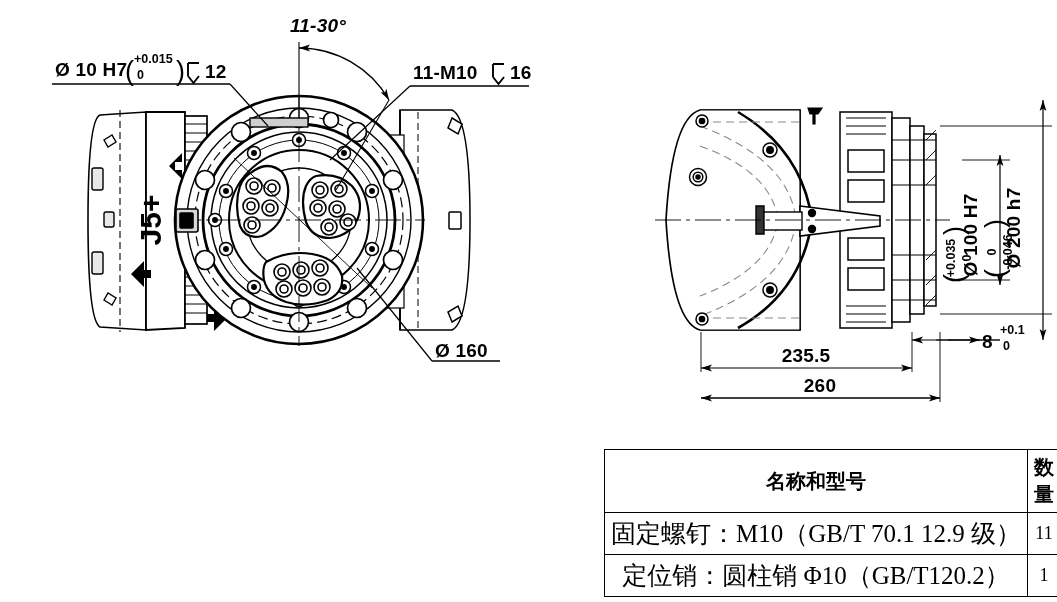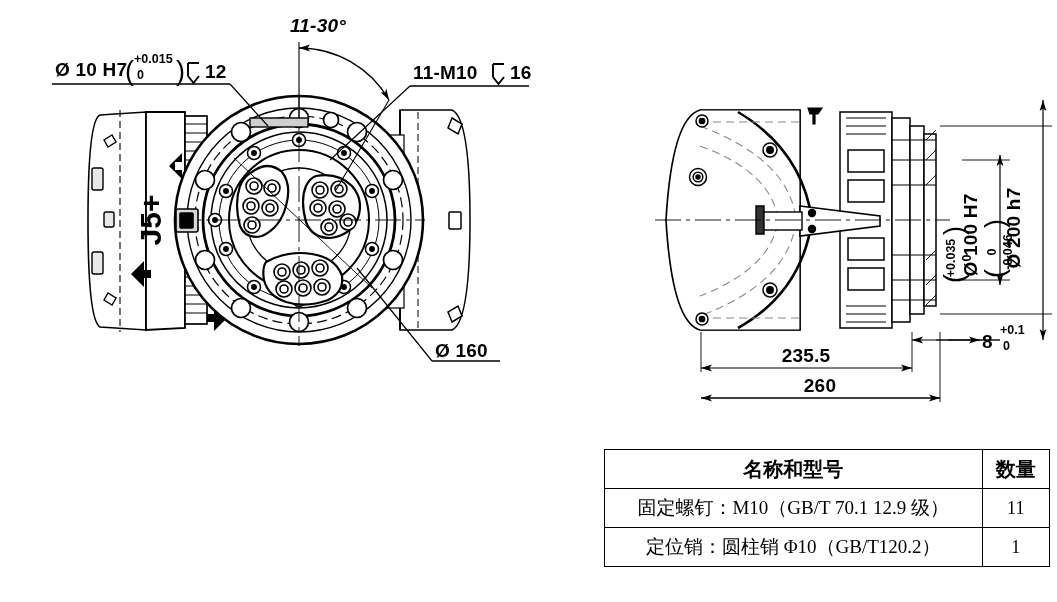--- a/index.html
+++ b/index.html
@@ -61,21 +61,21 @@
     text-align: center;
     vertical-align: middle;
     color: #000000;
   }
   #parts-table th {
     font-size: 20px;
     font-weight: 700;
     height: 30px;
   }
   #parts-table td.name-cell {
-    font-size: 19px;
+    font-size: 25px;
     height: 30px;
     white-space: nowrap;
   }
   #parts-table td.qty-cell {
     font-size: 18px;
     width: 60px;
     margin-left: 48px;
   }
   #parts-table col.c-name { width: 386px; }
   #parts-table col.c-qty  { width: 60px; }

